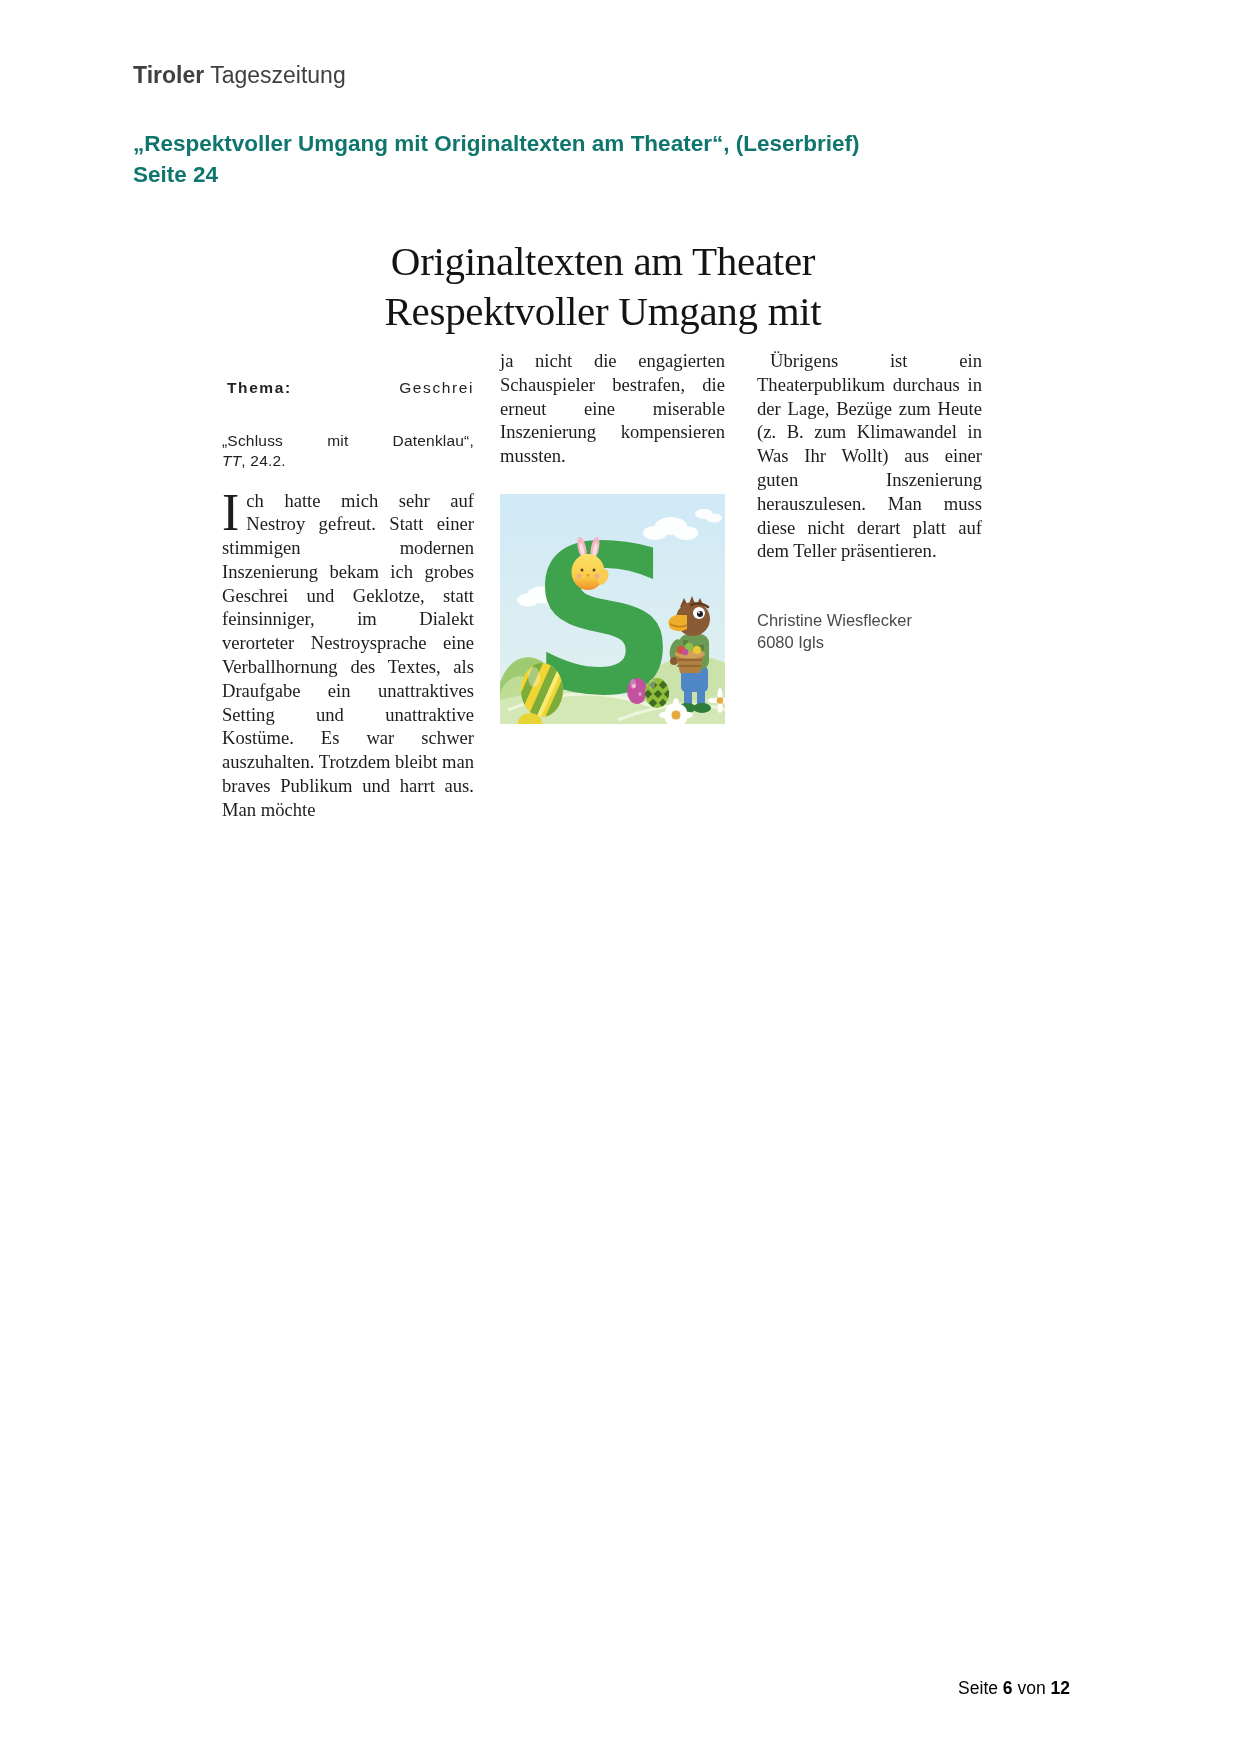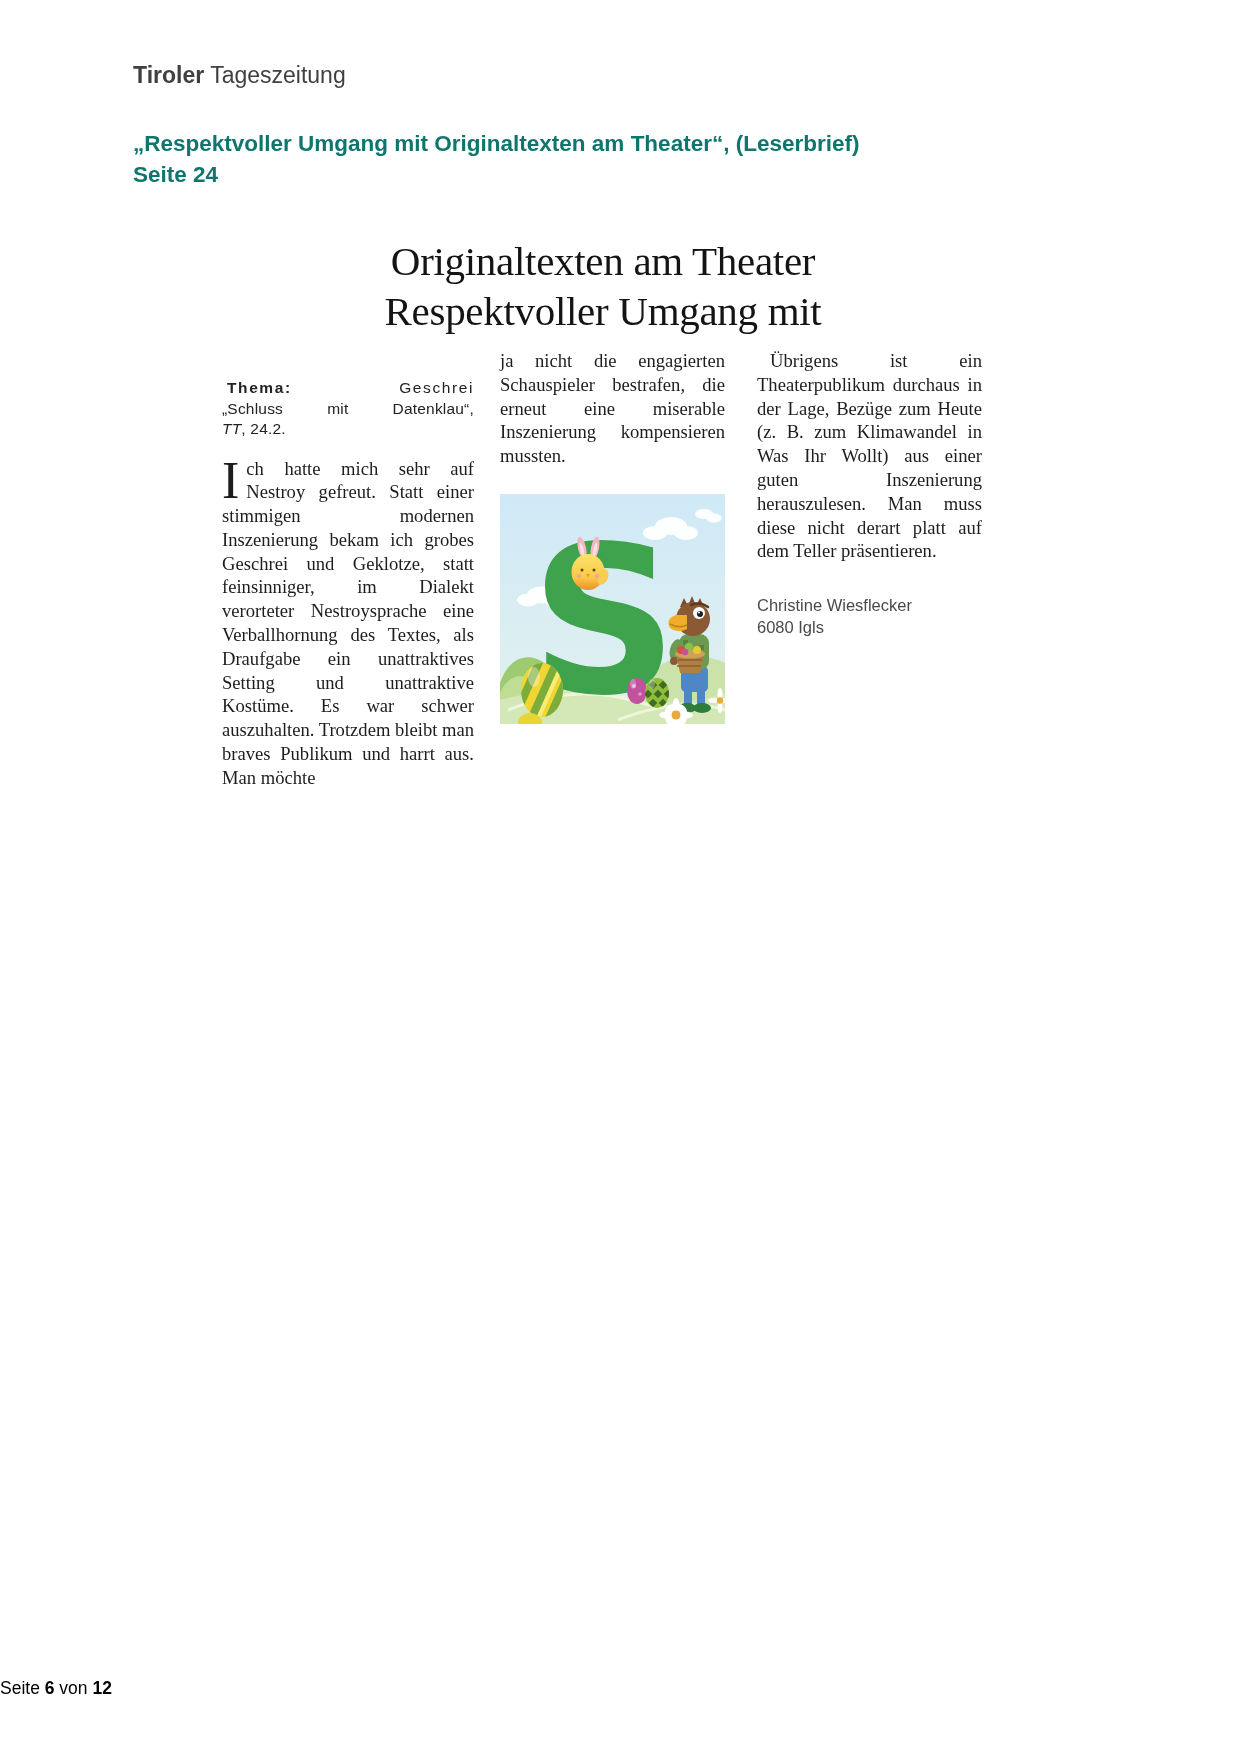--- a/index.html
+++ b/index.html
@@ -39,41 +39,41 @@
   .col-2 { width:225px; margin-right:32px; }
   .col-3 { width:225px; }
 
   .thema {
     font-family:"Liberation Sans", sans-serif;
     font-size:15.5px; line-height:20.5px; margin-bottom:17px;
     color:#222;
   }
   .thema-line1 { display:flex; justify-content:space-between; letter-spacing:1.6px; padding-left:5px;margin-top:29px; }
   .thema-label { font-weight:bold; }
-  .thema-line2 { text-align:justify; text-align-last:justify; letter-spacing:0.2px; }
+  .thema-line2 { text-align:justify; text-align-last:justify; letter-spacing:0.2px;margin-top:32px; }
   .thema-line3 { letter-spacing:0.2px; }
   .thema-line3 .it { font-style:italic; }
 
   .dropcap {
     float:left; font-size:52px; line-height:40px;
     padding:4px 7px 0 0; font-family:"Liberation Serif", serif; color:#1d1d1d;
   }
   p.body-p { margin:0; }
   p.indent { text-indent:13px; }
 
   .illustration { display:block; margin-top:26px; width:225px; height:230px; }
 
   .byline {
-    margin-top:31px; font-family:"Liberation Sans", sans-serif;
+    margin-top:46px; font-family:"Liberation Sans", sans-serif;
     font-size:16.5px; line-height:22px; color:#4a4a4a; text-align:left;
   }
 
   .page-footer {
     position:absolute; top:1678px; left:0; width:1070px;
-    text-align:left; font-size:17.5px; color:#000;
+    text-align:right; font-size:17.5px; color:#000;
   }
   .page-footer .bold { font-weight:bold; }
 </style>
 </head>
 <body>
 
 <div class="masthead">
   <span class="bold">Tiroler</span><span> Tageszeitung</span>
 </div>
 

